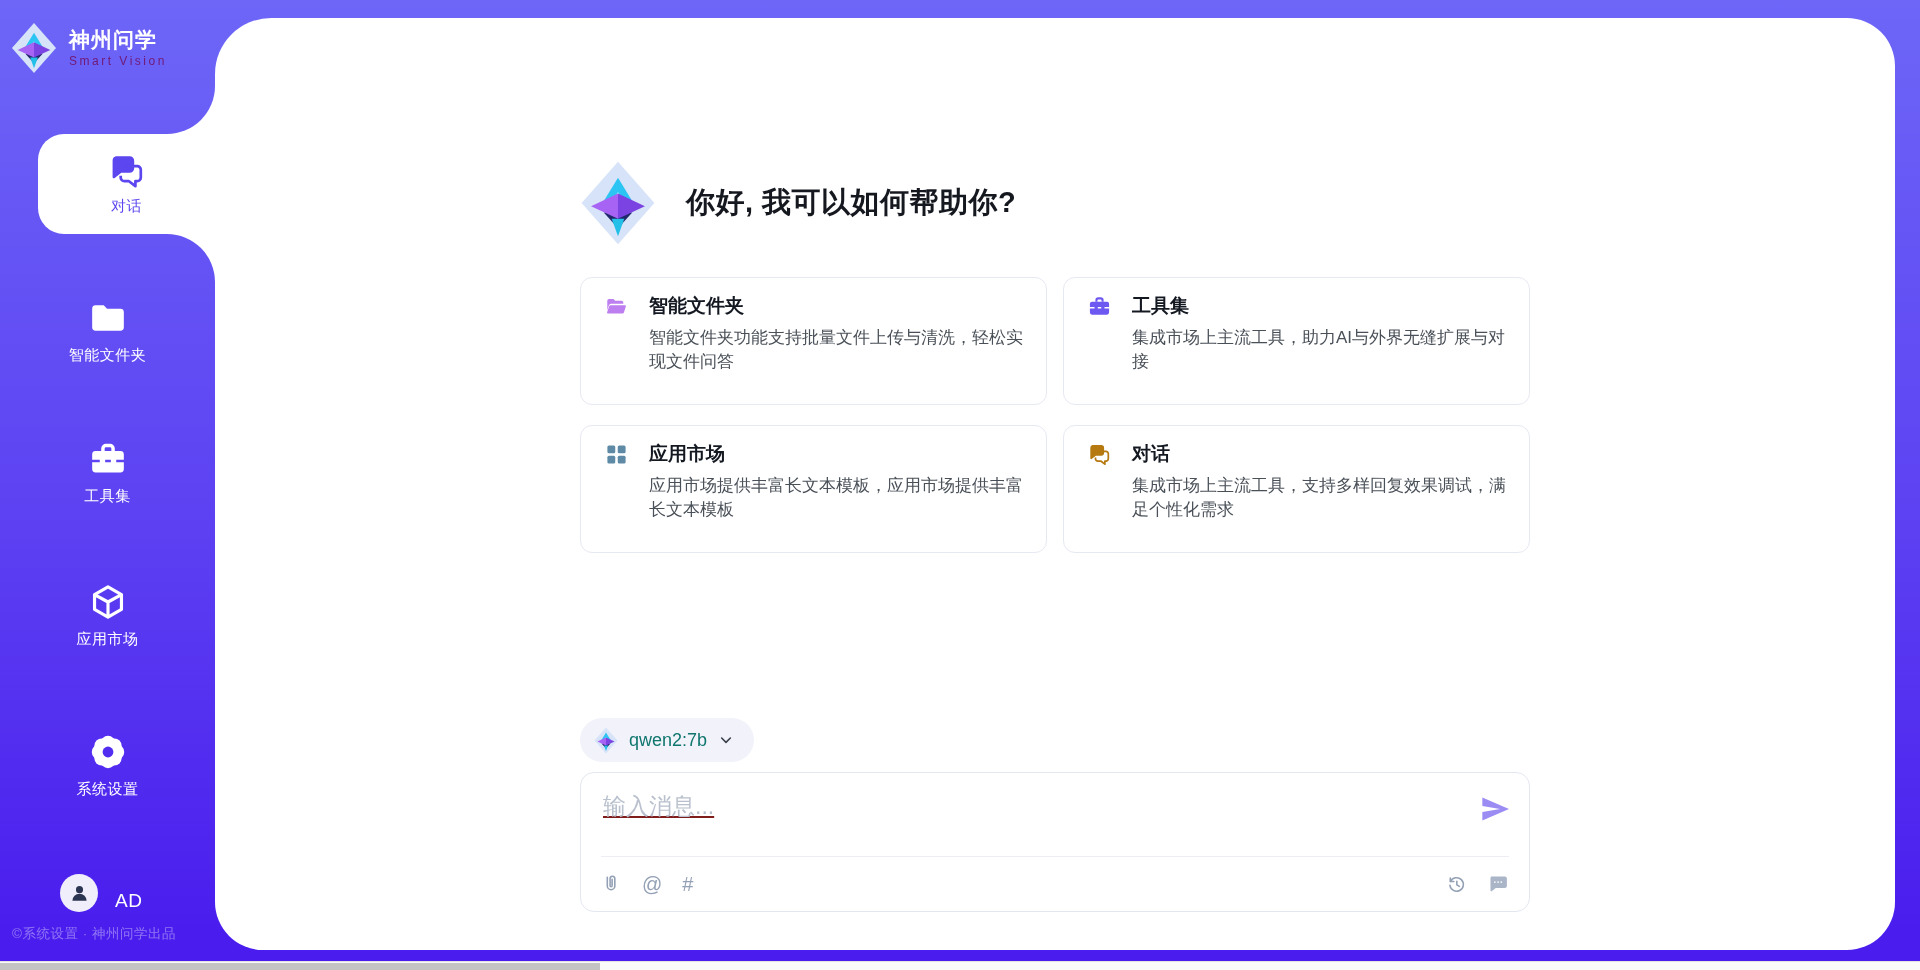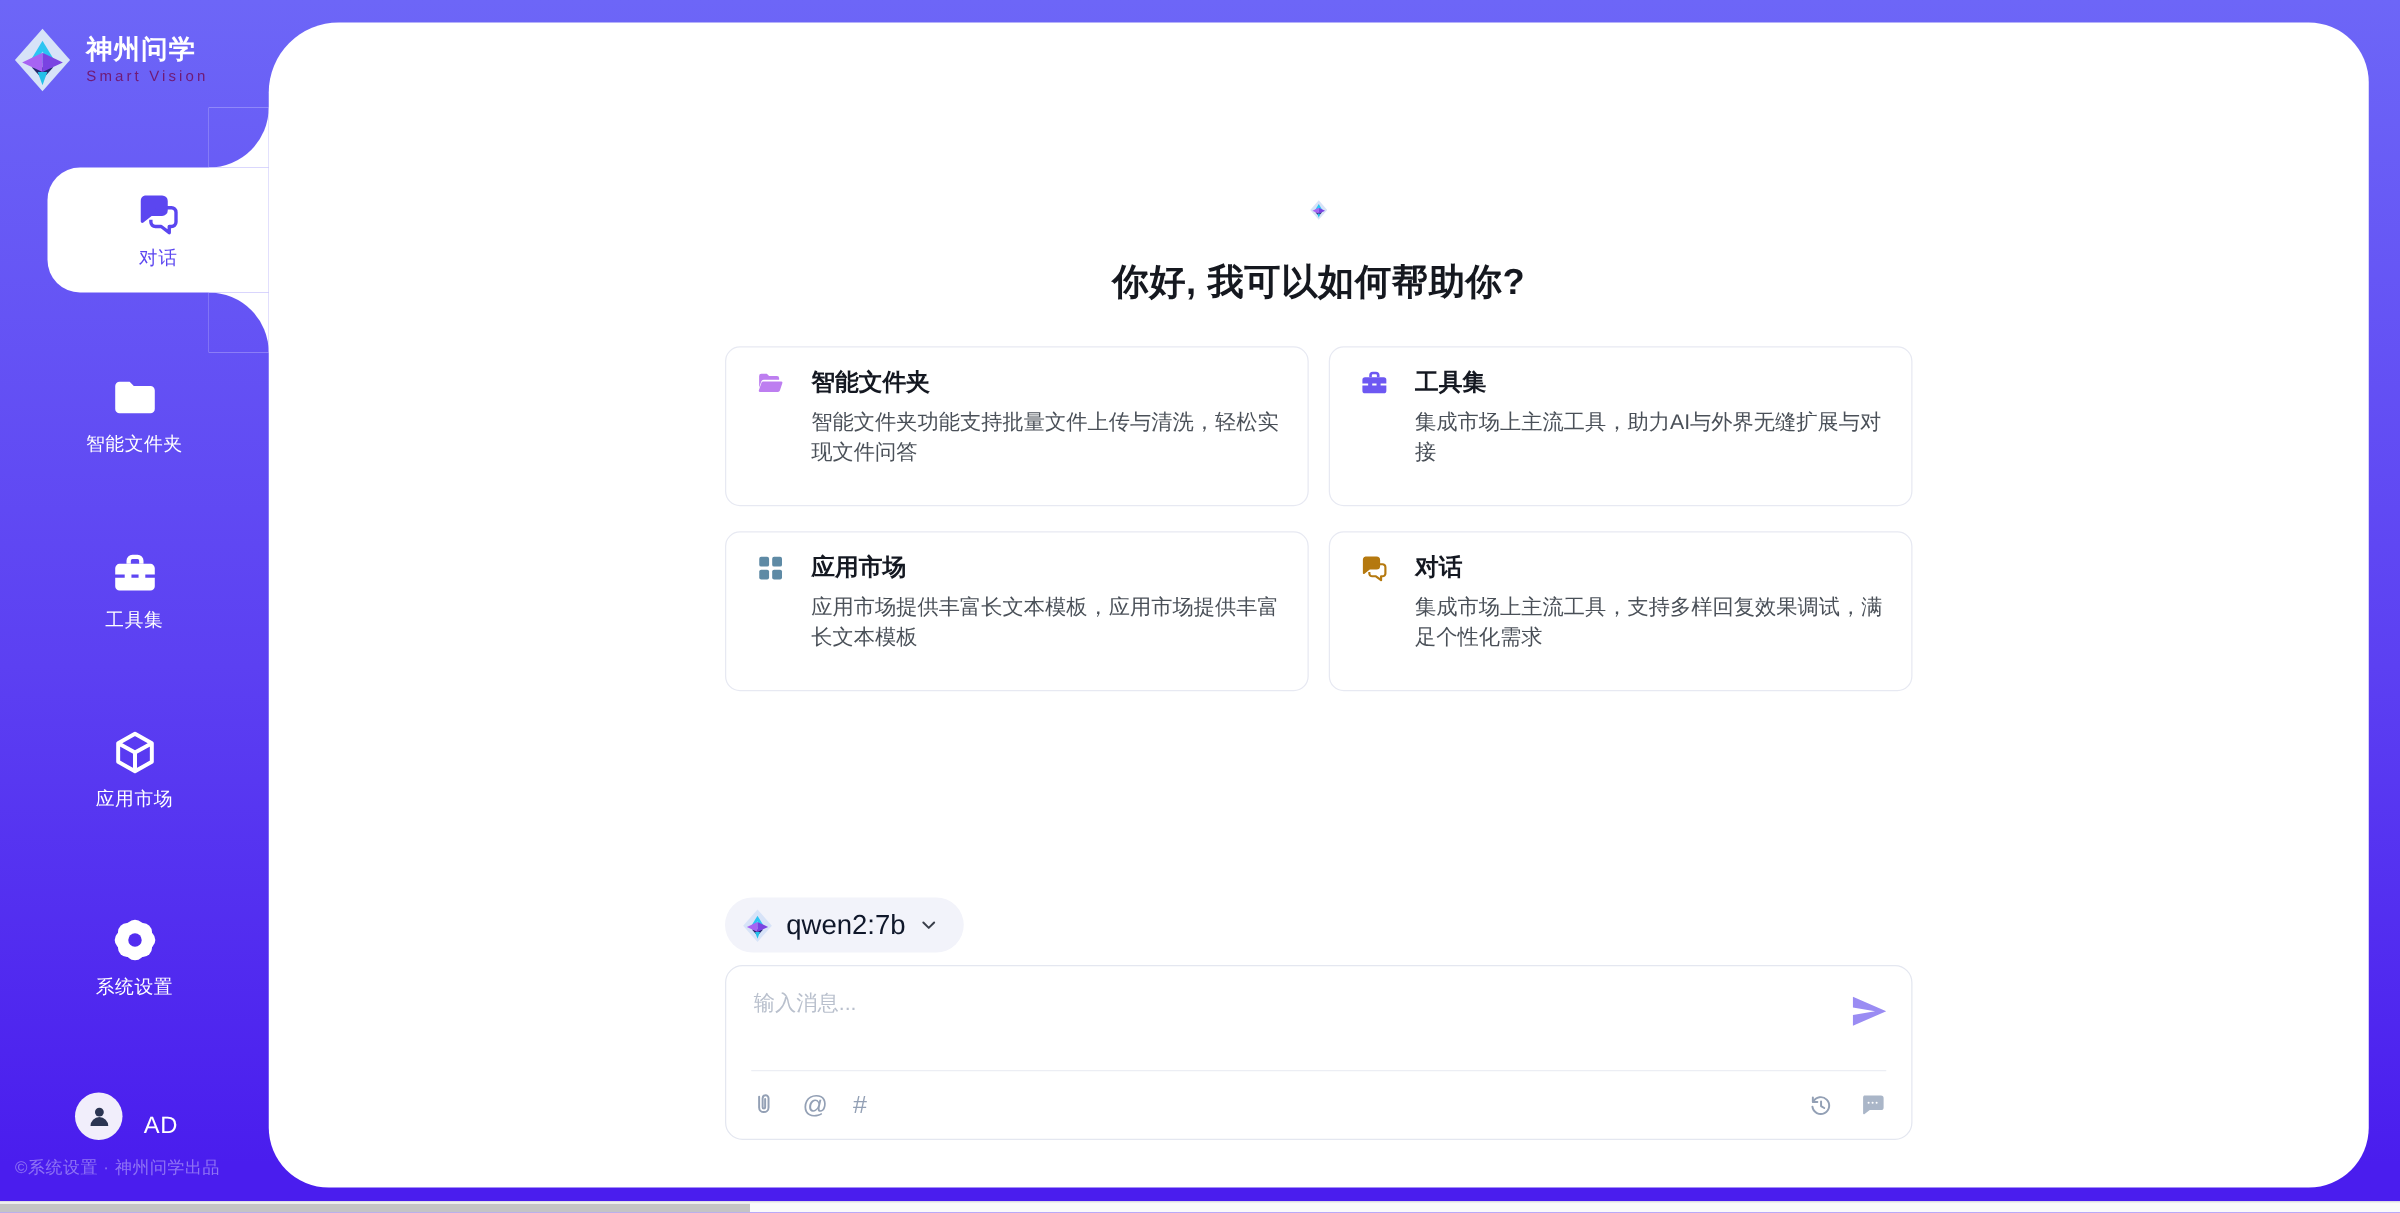--- a/index.html
+++ b/index.html
@@ -35,39 +35,39 @@
   .avatar{width:38px;height:38px;border-radius:50%;background:#f1eefb;display:flex;
     align-items:center;justify-content:center;}
   .avatar svg{width:23px;height:23px;color:#2b3552;}
   .user-name{color:#fff;font-size:19px;letter-spacing:.5px;}
   .copyright{position:absolute;left:12px;top:925px;color:rgba(255,255,255,.38);
     font-size:13.5px;letter-spacing:.5px;white-space:nowrap;}
   
   .panel{position:absolute;left:215px;top:18px;right:25px;bottom:20px;background:#fff;
     border-radius:56px 48px 48px 48px;overflow:hidden;}
   .content{width:950px;margin:0 auto;padding-top:142px;}
-  .greeting{display:flex;align-items:center;gap:30px;height:86px;flex-direction:column;}
+  .greeting{display:flex;align-items:center;gap:30px;height:86px;}
   .greeting-logo{width:76px;height:86px;}
   .greeting-text{font-size:29px;font-weight:700;color:#15181f;letter-spacing:.5px;}
   .cards{margin-top:31px;display:grid;grid-template-columns:467px 467px;column-gap:16px;row-gap:20px;}
   .card{box-sizing:border-box;height:128px;background:#fff;border:1px solid #e7e9f2;
     border-radius:12px;padding:15px 20px 0 24px;cursor:pointer;}
   .card-head{display:flex;align-items:center;gap:21px;}
   .card-icon{width:23px;height:23px;flex:none;}
   .card-title{font-size:19px;font-weight:700;color:#141821;}
   .card-desc{margin-left:44px;margin-top:7px;font-size:17px;line-height:24px;color:#4a5058;}
   .model-pill{margin-top:165px;display:inline-flex;align-items:center;gap:11px;height:44px;
     padding:0 20px 0 14px;border-radius:22px;background:#f2f3fa;cursor:pointer;}
   .pill-logo{width:24px;height:27px;}
-  .pill-label{font-size:22px;color:#0f172a;}
+  .pill-label{font-size:18px;color:#0f766e;}
   .pill-chevron{width:16px;height:16px;color:#3a3f4a;}
   .composer{position:relative;margin-top:10px;height:140px;box-sizing:border-box;
     border:1px solid #e4e7f0;border-radius:14px;background:#fff;}
   .composer textarea{position:absolute;left:20px;top:16px;width:840px;height:60px;border:none;
-    resize:none;outline:none;font-family:inherit;font-size:17px;color:#7f1d1d;background:transparent;}
+    resize:none;outline:none;font-family:inherit;font-size:23px;color:#7f1d1d;background:transparent;text-decoration:underline;}
   .composer textarea::placeholder{color:#b9c0cd;}
   .send-btn{position:absolute;right:18px;top:20px;width:32px;height:32px;color:#9a8cf3;cursor:pointer;}
   .composer-divider{position:absolute;left:20px;right:20px;top:83px;height:1px;background:#eceef4;}
   .composer-toolbar{position:absolute;left:0;right:0;top:84px;bottom:0;display:flex;
     align-items:center;padding:0 20px;gap:20px;color:#93a0b5;}
   .tool-icon{width:21px;height:21px;color:#93a0b5;cursor:pointer;}
   .tool-glyph{font-size:20px;line-height:1;color:#93a0b5;cursor:pointer;font-weight:400;}
   .toolbar-spacer{flex:1;}
   .bubble-icon{width:22px;height:22px;color:#aab6c8;cursor:pointer;}
   

